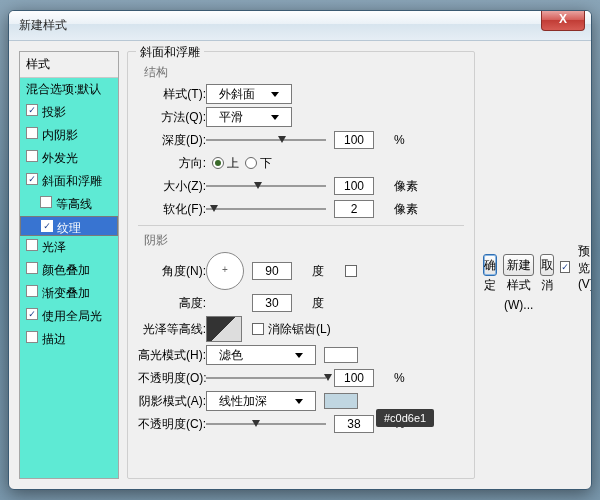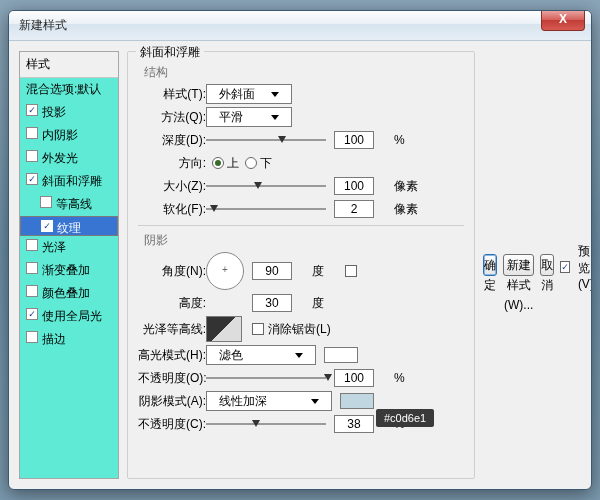--- a/index.html
+++ b/index.html
@@ -83,25 +83,25 @@
           <div class="item sub sel">
             <span class="cb">✓</span>
             <span>纹理</span>
           </div>
           <div class="item">
             <span class="cb"></span>
             <span>光泽</span>
           </div>
           <div class="item">
             <span class="cb"></span>
+            <span>颜色叠加</span>
+          </div>
+          <div class="item">
+            <span class="cb"></span>
             <span>渐变叠加</span>
-          </div>
-          <div class="item">
-            <span class="cb"></span>
-            <span>颜色叠加</span>
           </div>
           <div class="item">
             <span class="cb">✓</span>
             <span>使用全局光</span>
           </div>
           <div class="item">
             <span class="cb"></span>
             <span>描边</span>
           </div>
         </div>
@@ -217,21 +217,21 @@
           <div class="slider">
               <div class="track"></div>
               <div class="thumb" style="left:98%"></div>
             </div>
           <div class="num">100</div>
             <span>%</span>
           </div>
 
         <div class="row" style="position:relative">
             <span class="rl">阴影模式(A):</span>
-          <div class="selbox" style="width:126px">
+          <div class="selbox" style="width:110px">
               <span>线性加深</span>
               <span class="dd"></span>
             </div>
           <span style="width:8px"></span>
             <div class="swatch" style="background:#c0d6e1"></div>
           <div class="tooltip" style="left:238px;top:18px">#c0d6e1</div>
           </div>
 
         <div class="row">
             <span class="rl">不透明度(C):</span>

